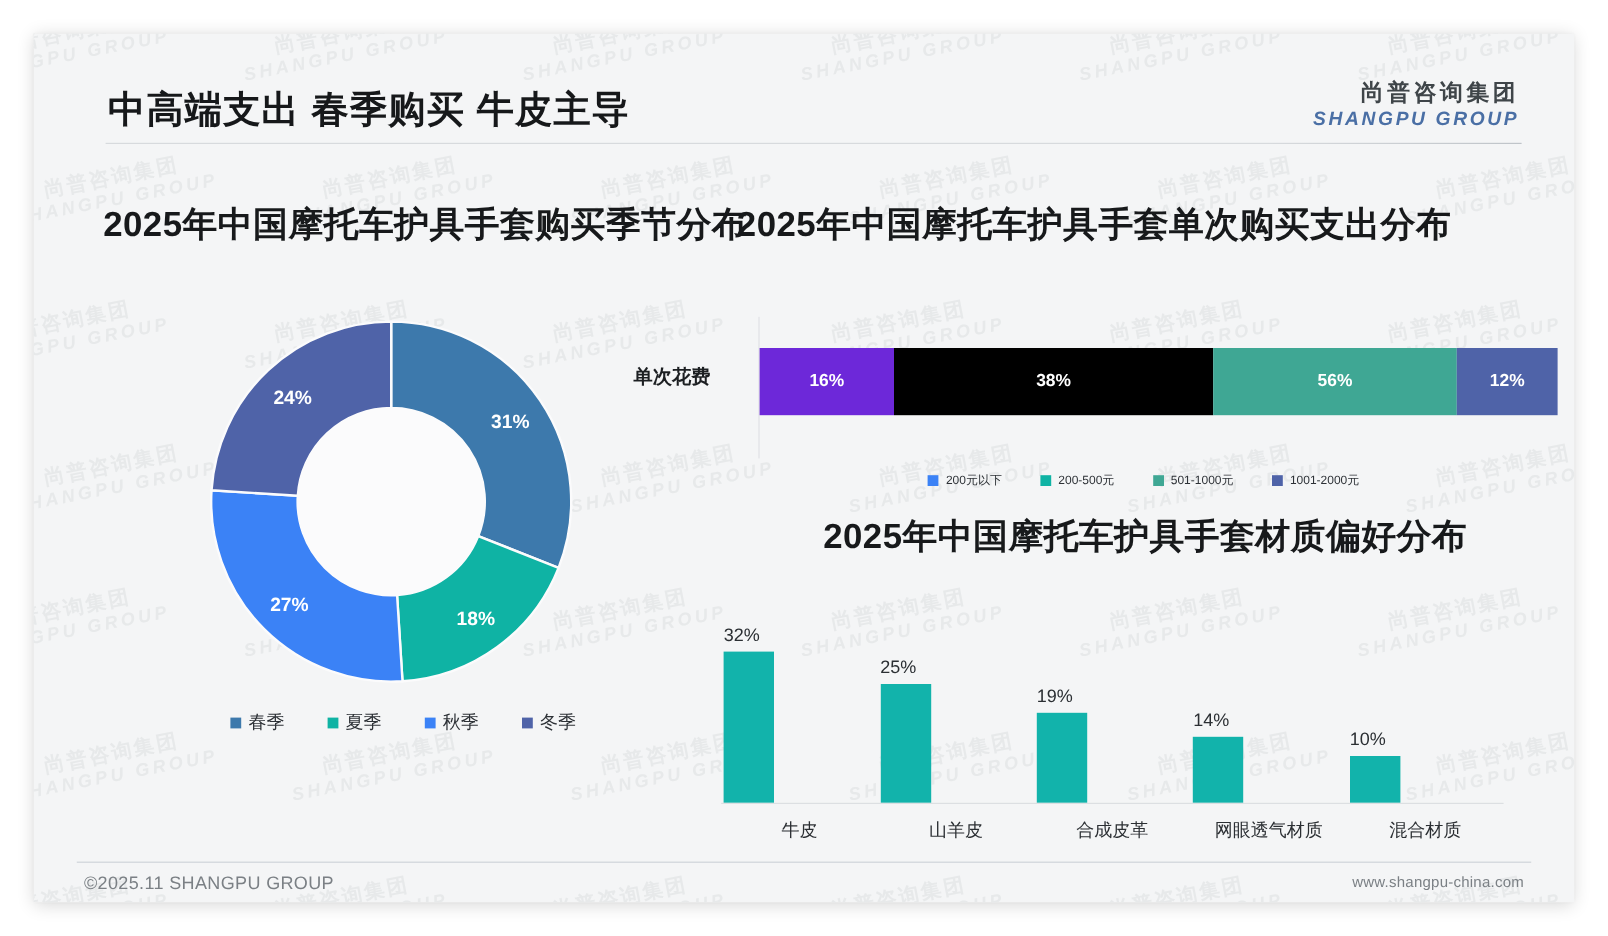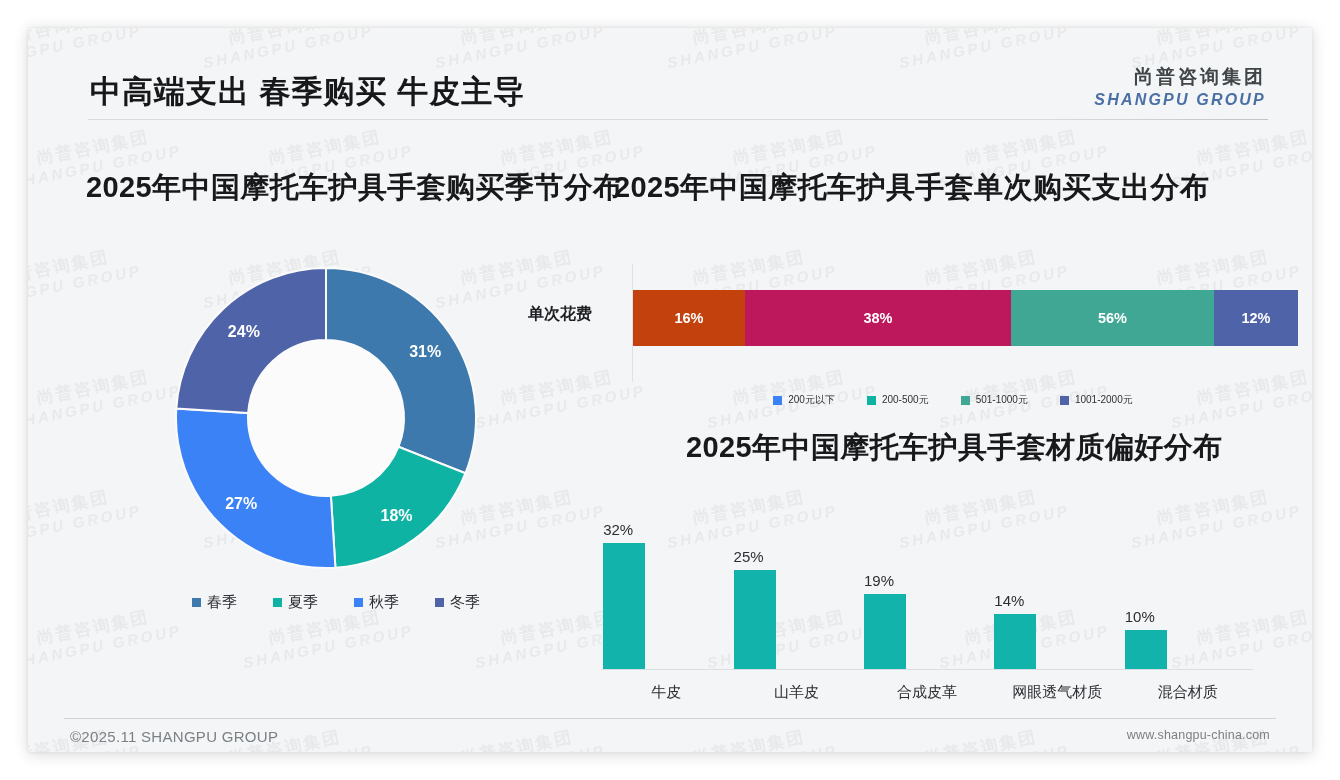--- a/index.html
+++ b/index.html
@@ -372,22 +372,22 @@
           <span class="lg-swatch" style="background: rgb(79, 99, 168);"></span>
           <span>冬季</span>
         </div>
       </div>
   </div>
 
   <div class="spend-wrap">
     <div class="spend-axis"></div>
     <div class="spend-row-label">单次花费</div>
     <div class="stack" id="spend-stack">
-        <div class="seg" style="flex: 16 0 0px; background: #c2410c;">16%</div>
-        <div class="seg" style="flex: 38 0 0px; background: #be185d;">38%</div>
+        <div class="seg" style="flex: 16 0 0px; background: #6d28d9;">16%</div>
+        <div class="seg" style="flex: 38 0 0px; background: #000000;">38%</div>
         <div class="seg" style="flex: 29 0 0px; background: rgb(63, 167, 148);">56%</div>
         <div class="seg" style="flex: 12 0 0px; background: rgb(79, 99, 168);">12%</div>
       </div>
     <div class="spend-legend" id="spend-legend">
         <div class="lg-item">
           <span class="lg-swatch" style="background: rgb(59, 130, 246);"></span>
           <span>200元以下</span>
         </div>
         <div class="lg-item">
           <span class="lg-swatch" style="background: rgb(15, 179, 164);"></span>

